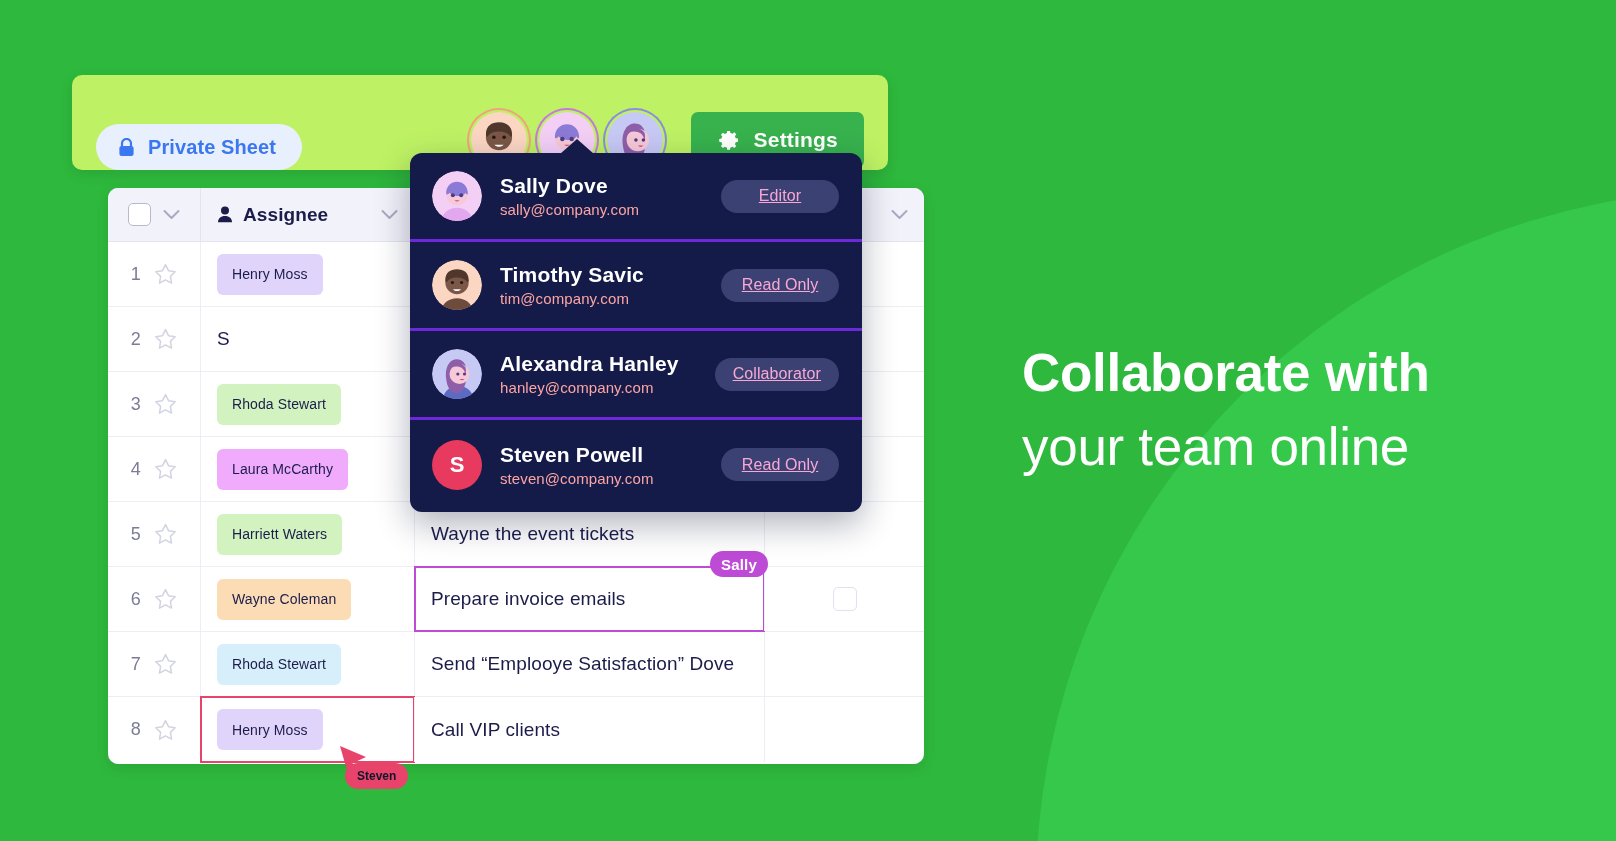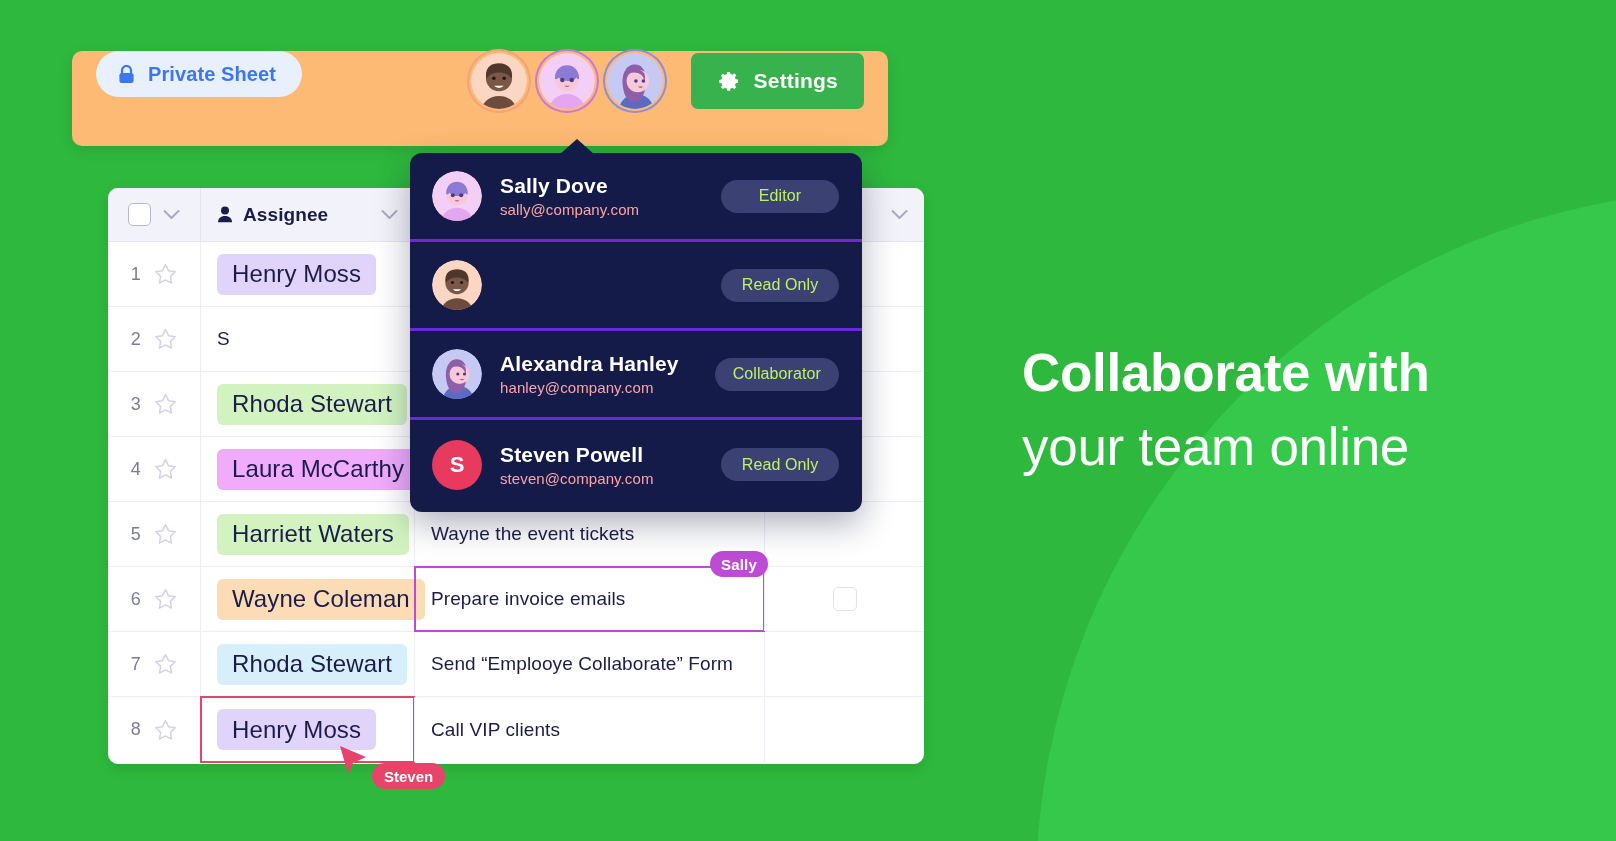--- a/index.html
+++ b/index.html
@@ -14,24 +14,24 @@
   .bg-circle {
     position:absolute;
     left:1036px; top:190px;
     width:1400px; height:1400px;
     border-radius:50%;
     background:#35C84B;
   }
 
   
   .toolbar {
-    position:absolute; left:72px; top:51px; width:816px; height:95px;
-    background:#fdba74; border-radius:10px;
+    position:absolute; left:72px; top:75px; width:816px; height:95px;
+    background:#bef264; border-radius:10px;
     box-shadow:0 4px 14px rgba(0,0,0,.10);
-    display:flex; align-items:flex-start; padding:0 24px;
+    display:flex; align-items:flex-end; padding:0 24px;
   }
   .private-pill {
     display:flex; align-items:center; gap:13px;
     height:46px; padding:0 26px 0 22px;
     background:#E8F0FE; border-radius:23px;
     color:#3B77F0; font-size:20px; font-weight:600; letter-spacing:.1px;
   }
   .lock-ico { width:17px; height:19px; display:block; }
 
   .toolbar-right { margin-left:auto; display:flex; align-items:center; }
@@ -88,21 +88,21 @@
   .trow .col-idx { display:flex; align-items:center; padding:0 16px; justify-content:space-around; }
   .rownum { font-size:18px; color:#7C7C96; }
   .star { width:23px; height:22px; display:block; }
   .trow .col-assgn, .trow .col-task, .trow .col-done {
     display:flex; align-items:center; height:100%;
     border-left:1px solid #EDEDF5; padding:0 16px; position:relative;
   }
   .pill {
     display:inline-flex; align-items:center;
     height:41px; padding:8px 15px; border-radius:6px;
-    font-size:24px; color:#1C1C4B; letter-spacing:.1px; white-space:nowrap;
+    font-size:14px; color:#1C1C4B; letter-spacing:.1px; white-space:nowrap;
   }
   .task-text { font-size:19px; color:#1C1C4B; letter-spacing:.1px; white-space:nowrap; }
   .cell-check { width:24px; height:24px; border:1.7px solid #E1E1F0; border-radius:5px; background:#fff; margin:0 auto; }
   .trow .col-done { justify-content:center; }
 
   
   .sel { position:absolute; left:-1px; top:-1px; right:-1px; bottom:-1px; pointer-events:none; }
   .sel.orange { border:2px solid #F2704B; }
   .sel.purple { border:2px solid #BD4BD6; }
   .sel.pink   { border:2px solid #E8436B; }
@@ -137,31 +137,31 @@
     background:#E8395F; color:#fff; display:flex; align-items:center; justify-content:center;
     font-size:22px; font-weight:700;
   }
   .dd-info { margin-left:18px; display:flex; flex-direction:column; gap:3px; }
   .dd-name { font-size:21px; font-weight:700; color:#ffffff; letter-spacing:.15px; }
   .dd-mail { font-size:15px; color:#fca5a5; letter-spacing:.1px; }
   .dd-role {
     margin-left:auto;
     min-width:118px; height:33px; padding:0 18px;
     background:#3B4273; border-radius:17px;
-    color:#bef264; font-size:16px; letter-spacing:.1px;
-    display:flex; align-items:center; justify-content:center;
+    color:#f9a8d4; font-size:16px; letter-spacing:.1px;
+    display:flex; align-items:center; justify-content:center;text-decoration:underline;
   }
 
   
   .cursor { position:absolute; left:338px; top:744px; width:30px; height:34px; z-index:50; }
   .cursor svg { display:block; width:100%; height:100%; }
   .cursor-tag {
-    position:absolute; left:372px; top:763px; z-index:50;
+    position:absolute; left:345px; top:763px; z-index:50;
     height:26px; padding:0 12px; border-radius:13px; background:#E8436B;
-    color:#ffffff; font-size:15px; font-weight:700;
+    color:#0f172a; font-size:12px; font-weight:700;
     display:flex; align-items:center;
   }
 
   
   .headline {
     position:absolute; left:1022px; top:336px; width:540px;
     color:#ffffff; font-size:53px; line-height:1.4; letter-spacing:-.3px;
   }
   .headline .l1 { font-weight:700; display:block; }
   .headline .l2 { font-weight:400; display:block; }
@@ -390,21 +390,21 @@
         <span>
             <svg class="star" viewBox="0 0 23 22">
               <path d="M11.5 1.6l3 6.1 6.7 1-4.8 4.7 1.1 6.7-6-3.2-6 3.2 1.1-6.7L1.8 8.7l6.7-1z" fill="none" stroke="#D3D3E2" stroke-width="1.5" stroke-linejoin="round"></path>
             </svg>
           </span>
       </div>
       <div class="col-assgn">
         <span class="pill" style="background:#D6EFFB">Rhoda Stewart</span>
       </div>
       <div class="col-task">
-        <span class="task-text">Send “Emplooye Collaborate” Form</span>
+        <span class="task-text">Send “Emplooye Satisfaction” Dove</span>
       </div>
       <div class="col-done"></div>
     </div>
 
     <div class="trow">
       <div class="col-idx">
         <span class="rownum">8</span>
         <span>
             <svg class="star" viewBox="0 0 23 22">
               <path d="M11.5 1.6l3 6.1 6.7 1-4.8 4.7 1.1 6.7-6-3.2-6 3.2 1.1-6.7L1.8 8.7l6.7-1z" fill="none" stroke="#D3D3E2" stroke-width="1.5" stroke-linejoin="round"></path>
@@ -448,20 +448,24 @@
       <div class="dd-av">
         <svg viewBox="0 0 60 60">
           <circle cx="30" cy="30" r="30" fill="#FBD6C2"></circle>
           <path d="M30 46c10 0 17 6 19 14H11c2-8 9-14 19-14z" fill="#6D4C3D"></path>
           <circle cx="30" cy="27" r="14" fill="#7A5746"></circle>
           <path d="M16 24c0-9 6-13 14-13s14 4 14 13c0 2-1 3-2 2-2-3-6-5-12-5s-10 2-12 5c-1 1-2 0-2-2z" fill="#50372B"></path>
           <circle cx="24.5" cy="27" r="1.9" fill="#26180F"></circle>
           <circle cx="35.5" cy="27" r="1.9" fill="#26180F"></circle>
           <path d="M25 35c3 3 7 3 10 0z" fill="#fff"></path>
         </svg>
+      </div>
+      <div class="dd-info">
+        <span class="dd-name">Timothy Savic</span>
+        <span class="dd-mail">tim@company.com</span>
       </div>
       <div class="dd-role">Read Only</div>
     </div>
 
     <div class="dd-row">
       <div class="dd-av">
         <svg viewBox="0 0 60 60">
           <circle cx="30" cy="30" r="30" fill="#C7C9F5"></circle>
           <path d="M31 44c10 0 18 7 19 16H13c1-9 9-16 18-16z" fill="#5B6BC4"></path>
           <path d="M20 18c3-6 13-8 18-2 5 6 4 18 2 26-2 7-6 11-11 11-7 0-11-8-12-17-1-7 0-14 3-18z" fill="#8E5FA8"></path>

